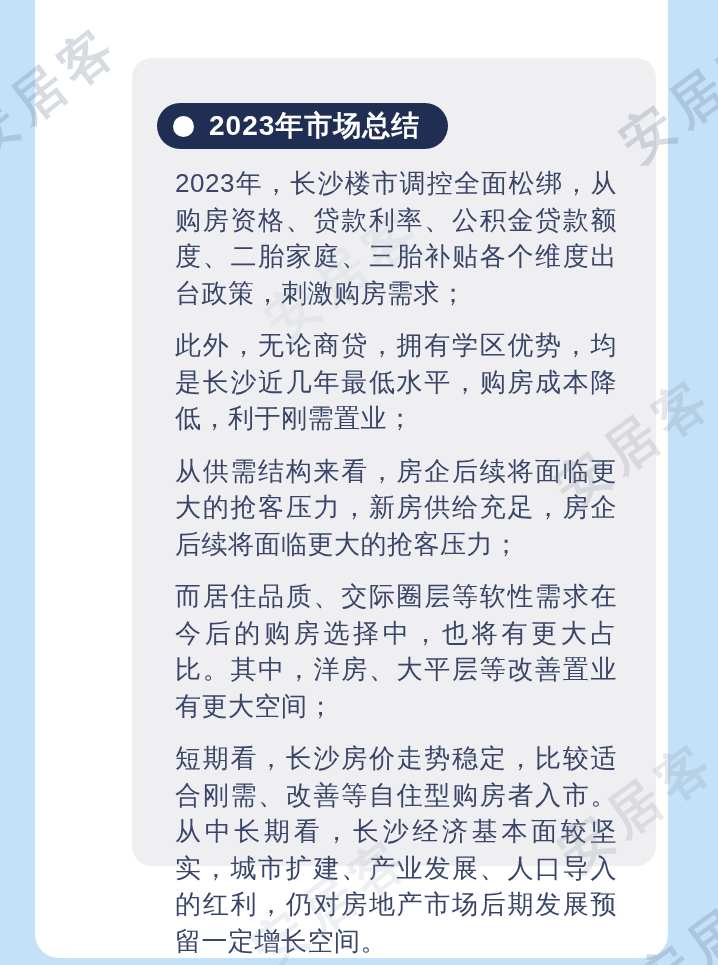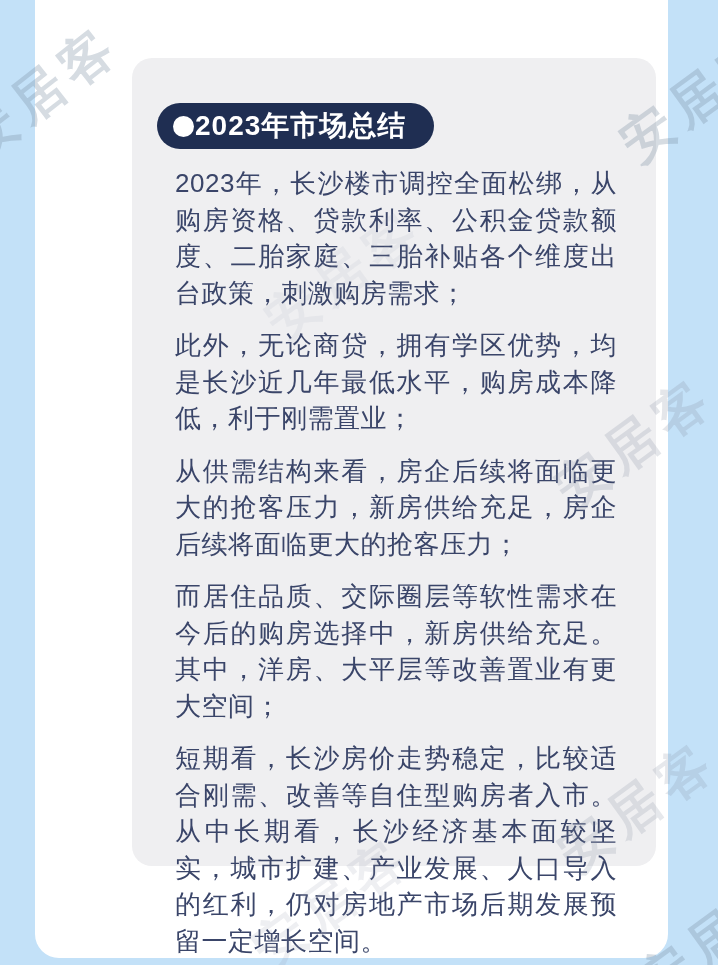--- a/index.html
+++ b/index.html
@@ -24,21 +24,21 @@
     box-sizing:border-box;
     padding:45px 23px 0 25px;
   }
   
   .badge{
     display:inline-flex;align-items:center;
     background:#1f2e52;
     border-radius:24px;
     height:46px;
     padding:0 28px 0 16px;
-    gap:1px;
+    gap:15px;
   }
   .badge .dot{
     width:21px;height:21px;border-radius:50%;
     background:#ffffff;flex:0 0 auto;
   }
   .badge .title{
     color:#ffffff;font-size:28px;font-weight:bold;
     letter-spacing:1px;line-height:1;white-space:nowrap;
   }
   .summary{
@@ -84,21 +84,21 @@
 
       <div class="badge">
         <span class="dot"></span>
         <span class="title">2023年市场总结</span>
       </div>
 
       <div class="summary">
         <p>2023年，长沙楼市调控全面松绑，从购房资格、贷款利率、公积金贷款额度、二胎家庭、三胎补贴各个维度出台政策，刺激购房需求；</p>
         <p>此外，无论商贷，拥有学区优势，均是长沙近几年最低水平，购房成本降低，利于刚需置业；</p>
         <p>从供需结构来看，房企后续将面临更大的抢客压力，新房供给充足，房企后续将面临更大的抢客压力；</p>
-        <p>而居住品质、交际圈层等软性需求在今后的购房选择中，新房供给充足。其中，洋房、大平层等改善置业有更大空间；</p>
+        <p>而居住品质、交际圈层等软性需求在今后的购房选择中，也将有更大占比。其中，洋房、大平层等改善置业有更大空间；</p>
         <p>短期看，长沙房价走势稳定，比较适合刚需、改善等自住型购房者入市。从中长期看，长沙经济基本面较坚实，城市扩建、产业发展、人口导入的红利，仍对房地产市场后期发展预留一定增长空间。</p>
       </div>
 
     </div>
   </div>
 
   <span class="wm wm1 on-blue">安居客</span>
   <span class="wm wm2 on-blue">安居客</span>
   <span class="wm wm3">安居客</span>
   <span class="wm wm4">安居客</span>

